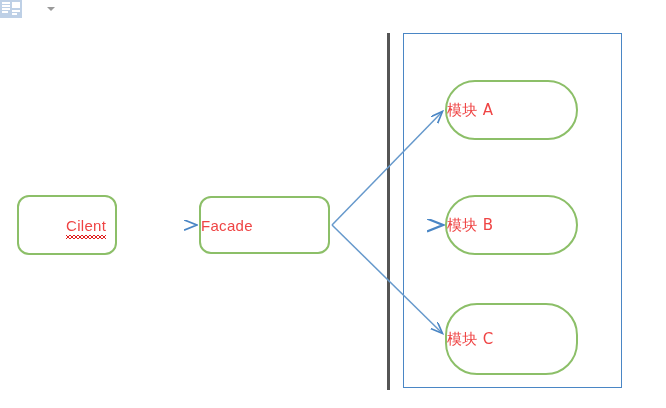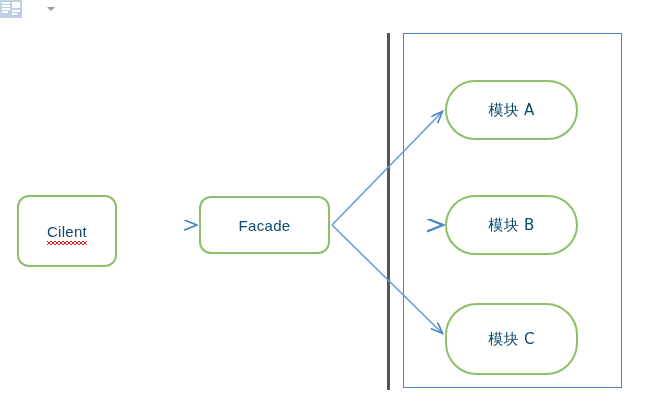--- a/index.html
+++ b/index.html
@@ -59,30 +59,29 @@
   }
 
   
   .node {
     position: absolute;
     box-sizing: border-box;
     background: #ffffff;
     border: 2px solid #8cbf68;
     display: flex;
     align-items: center;
-    justify-content: center;
-    color: #0c4a6e;
+    color: #ef4444;
     font-size: 15px;
     letter-spacing: 0.3px;
     white-space: nowrap;
   }
   .node.rect   { border-radius: 12px; }
   .node.pill   { border-radius: 32px; }
 
-  #node-client { left: 17px;  top: 195px; width: 100px; height: 72px; }
+  #node-client { left: 17px;  top: 195px; width: 100px; height: 60px; padding-left: 47px; }
   #node-facade { left: 199px; top: 196px; width: 131px; height: 58px; }
   #node-mod-a  { left: 445px; top: 80px;  width: 133px; height: 60px; }
   #node-mod-b  { left: 445px; top: 195px; width: 133px; height: 60px; }
   #node-mod-c  { left: 445px; top: 303px; width: 133px; height: 72px; }
 
   .label-cjk { font-family: "DejaVu Sans", "Liberation Sans", sans-serif; }
 
   
   .misspelled {
     position: relative;

